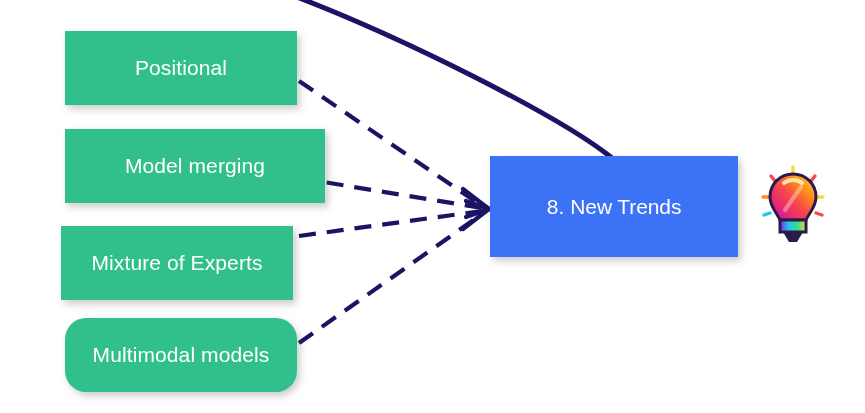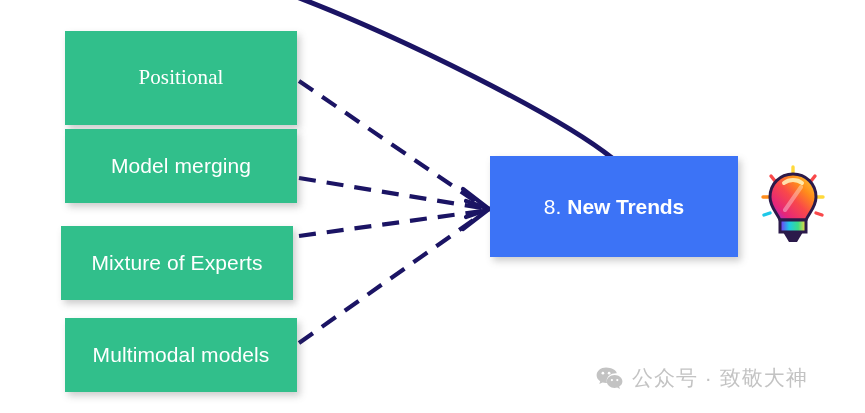--- a/index.html
+++ b/index.html
@@ -43,27 +43,27 @@
   }
   .node-blue {
     background: #3c73f6;
     font-size: 21px;
   }
   .node-blue .num {
     font-weight: 400;
     margin-right: 6px;
   }
   .node-blue .ttl {
-    font-weight: 700;
+    font-weight: 400;
     letter-spacing: -0.1px;
   }
-  #n-positional { left: 65px;  top: 31px;  width: 232px; height: 94px; font-family: Liberation Serif, serif; }
-  #n-merging    { left: 65px;  top: 129px; width: 232px; height: 74px; }
+  #n-positional { left: 65px;  top: 31px;  width: 232px; height: 74px; }
+  #n-merging    { left: 65px;  top: 129px; width: 260px; height: 74px; }
   #n-moe        { left: 61px;  top: 226px; width: 232px; height: 74px; }
-  #n-multimodal { left: 65px;  top: 318px; width: 232px; height: 74px; }
+  #n-multimodal { left: 65px;  top: 318px; width: 232px; height: 74px; border-radius: 21px; }
   #n-newtrends  { left: 490px; top: 156px; width: 248px; height: 101px; }
 
   #bulb {
     position: absolute;
     left: 757px;
     top: 163px;
     width: 72px;
     height: 86px;
   }
   #watermark {
@@ -161,27 +161,14 @@
 
     <path d="M36 11 C 49 11 59 21 59 34 C 59 44 52 50 49 57 L 23 57 C 20 50 13 44 13 34 C 13 21 23 11 36 11 Z" fill="url(#bulbGrad)" stroke="#2b1a4a" stroke-width="3"></path>
 
     <path d="M27 20 C 32 16 40 16 45 20" fill="none" stroke="#fff6c2" stroke-width="4" stroke-linecap="round" opacity="0.85"></path>
     <path d="M44 24 L 28 47" stroke="#ffffff" stroke-width="4" stroke-linecap="round" opacity="0.35"></path>
 
     <rect x="23" y="57" width="26" height="12" fill="url(#baseGrad)" stroke="#2b1a4a" stroke-width="3"></rect>
     <path d="M26 69 L 46 69 L 40 79 L 32 79 Z" fill="#2b1a4a"></path>
   </svg>
 
-  <div id="watermark">
-    <svg class="wm-icon" width="27" height="23" viewBox="0 0 27 23" xmlns="http://www.w3.org/2000/svg">
-      <g fill="#c3c3c3">
-        <path d="M10.1 0.6 C4.7 0.6 0.6 4.1 0.6 8.3 c0 2.4 1.4 4.6 3.6 6 l-0.9 2.8 3.2 -1.7 c1.1 0.3 2.3 0.5 3.6 0.5 0.3 0 0.6 0 0.9 0 -0.2 -0.6 -0.3 -1.3 -0.3 -2 0 -4.2 4.1 -7.6 9.2 -7.6 0.3 0 0.6 0 0.9 0 C20.2 3.4 15.6 0.6 10.1 0.6 Z"></path>
-        <circle cx="6.9" cy="6.2" r="1.35" fill="#ffffff"></circle>
-        <circle cx="13.1" cy="6.2" r="1.35" fill="#ffffff"></circle>
-        <path d="M26.4 14.5 c0 -3.5 -3.5 -6.4 -7.8 -6.4 -4.3 0 -7.8 2.9 -7.8 6.4 0 3.5 3.5 6.4 7.8 6.4 0.9 0 1.8 -0.1 2.6 -0.4 l2.7 1.5 -0.7 -2.4 c1.9 -1.2 3.2 -3 3.2 -5.1 Z"></path>
-        <circle cx="15.9" cy="13.1" r="1.1" fill="#ffffff"></circle>
-        <circle cx="21.3" cy="13.1" r="1.1" fill="#ffffff"></circle>
-      </g>
-    </svg>
-    <span>公众号 · 致敬大神</span>
-  </div>
 
 </div>
 
 </body></html>

